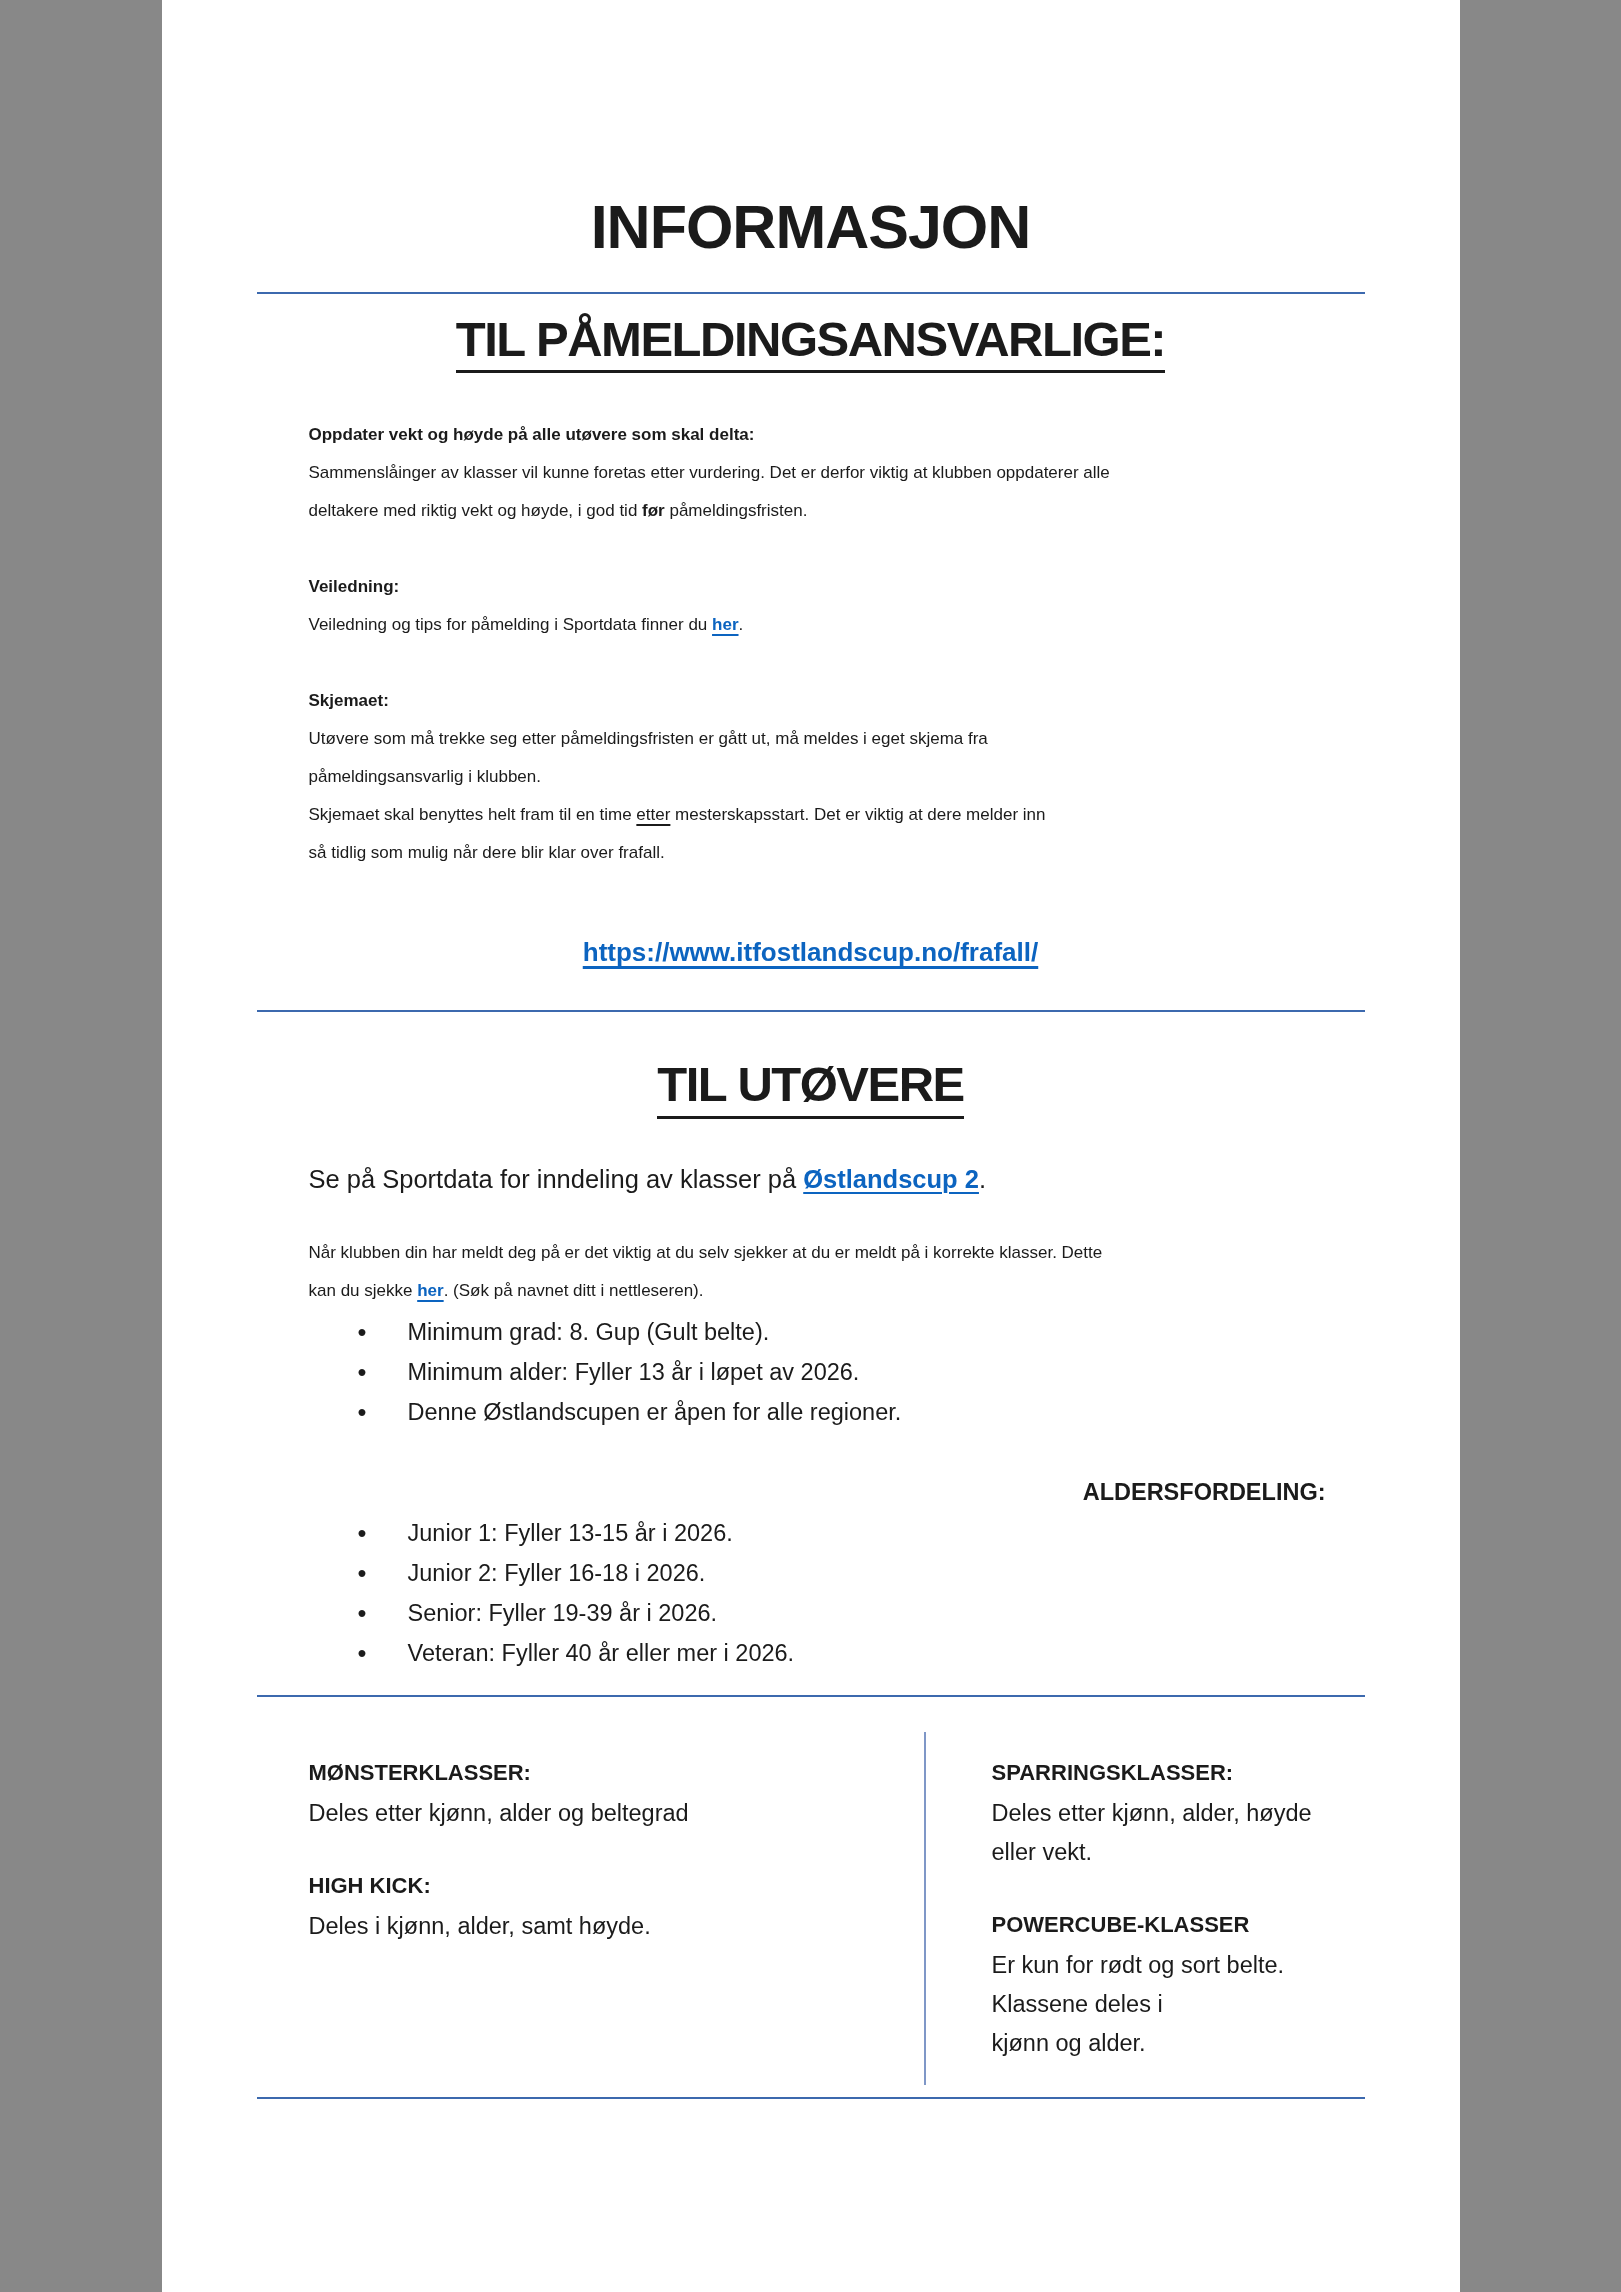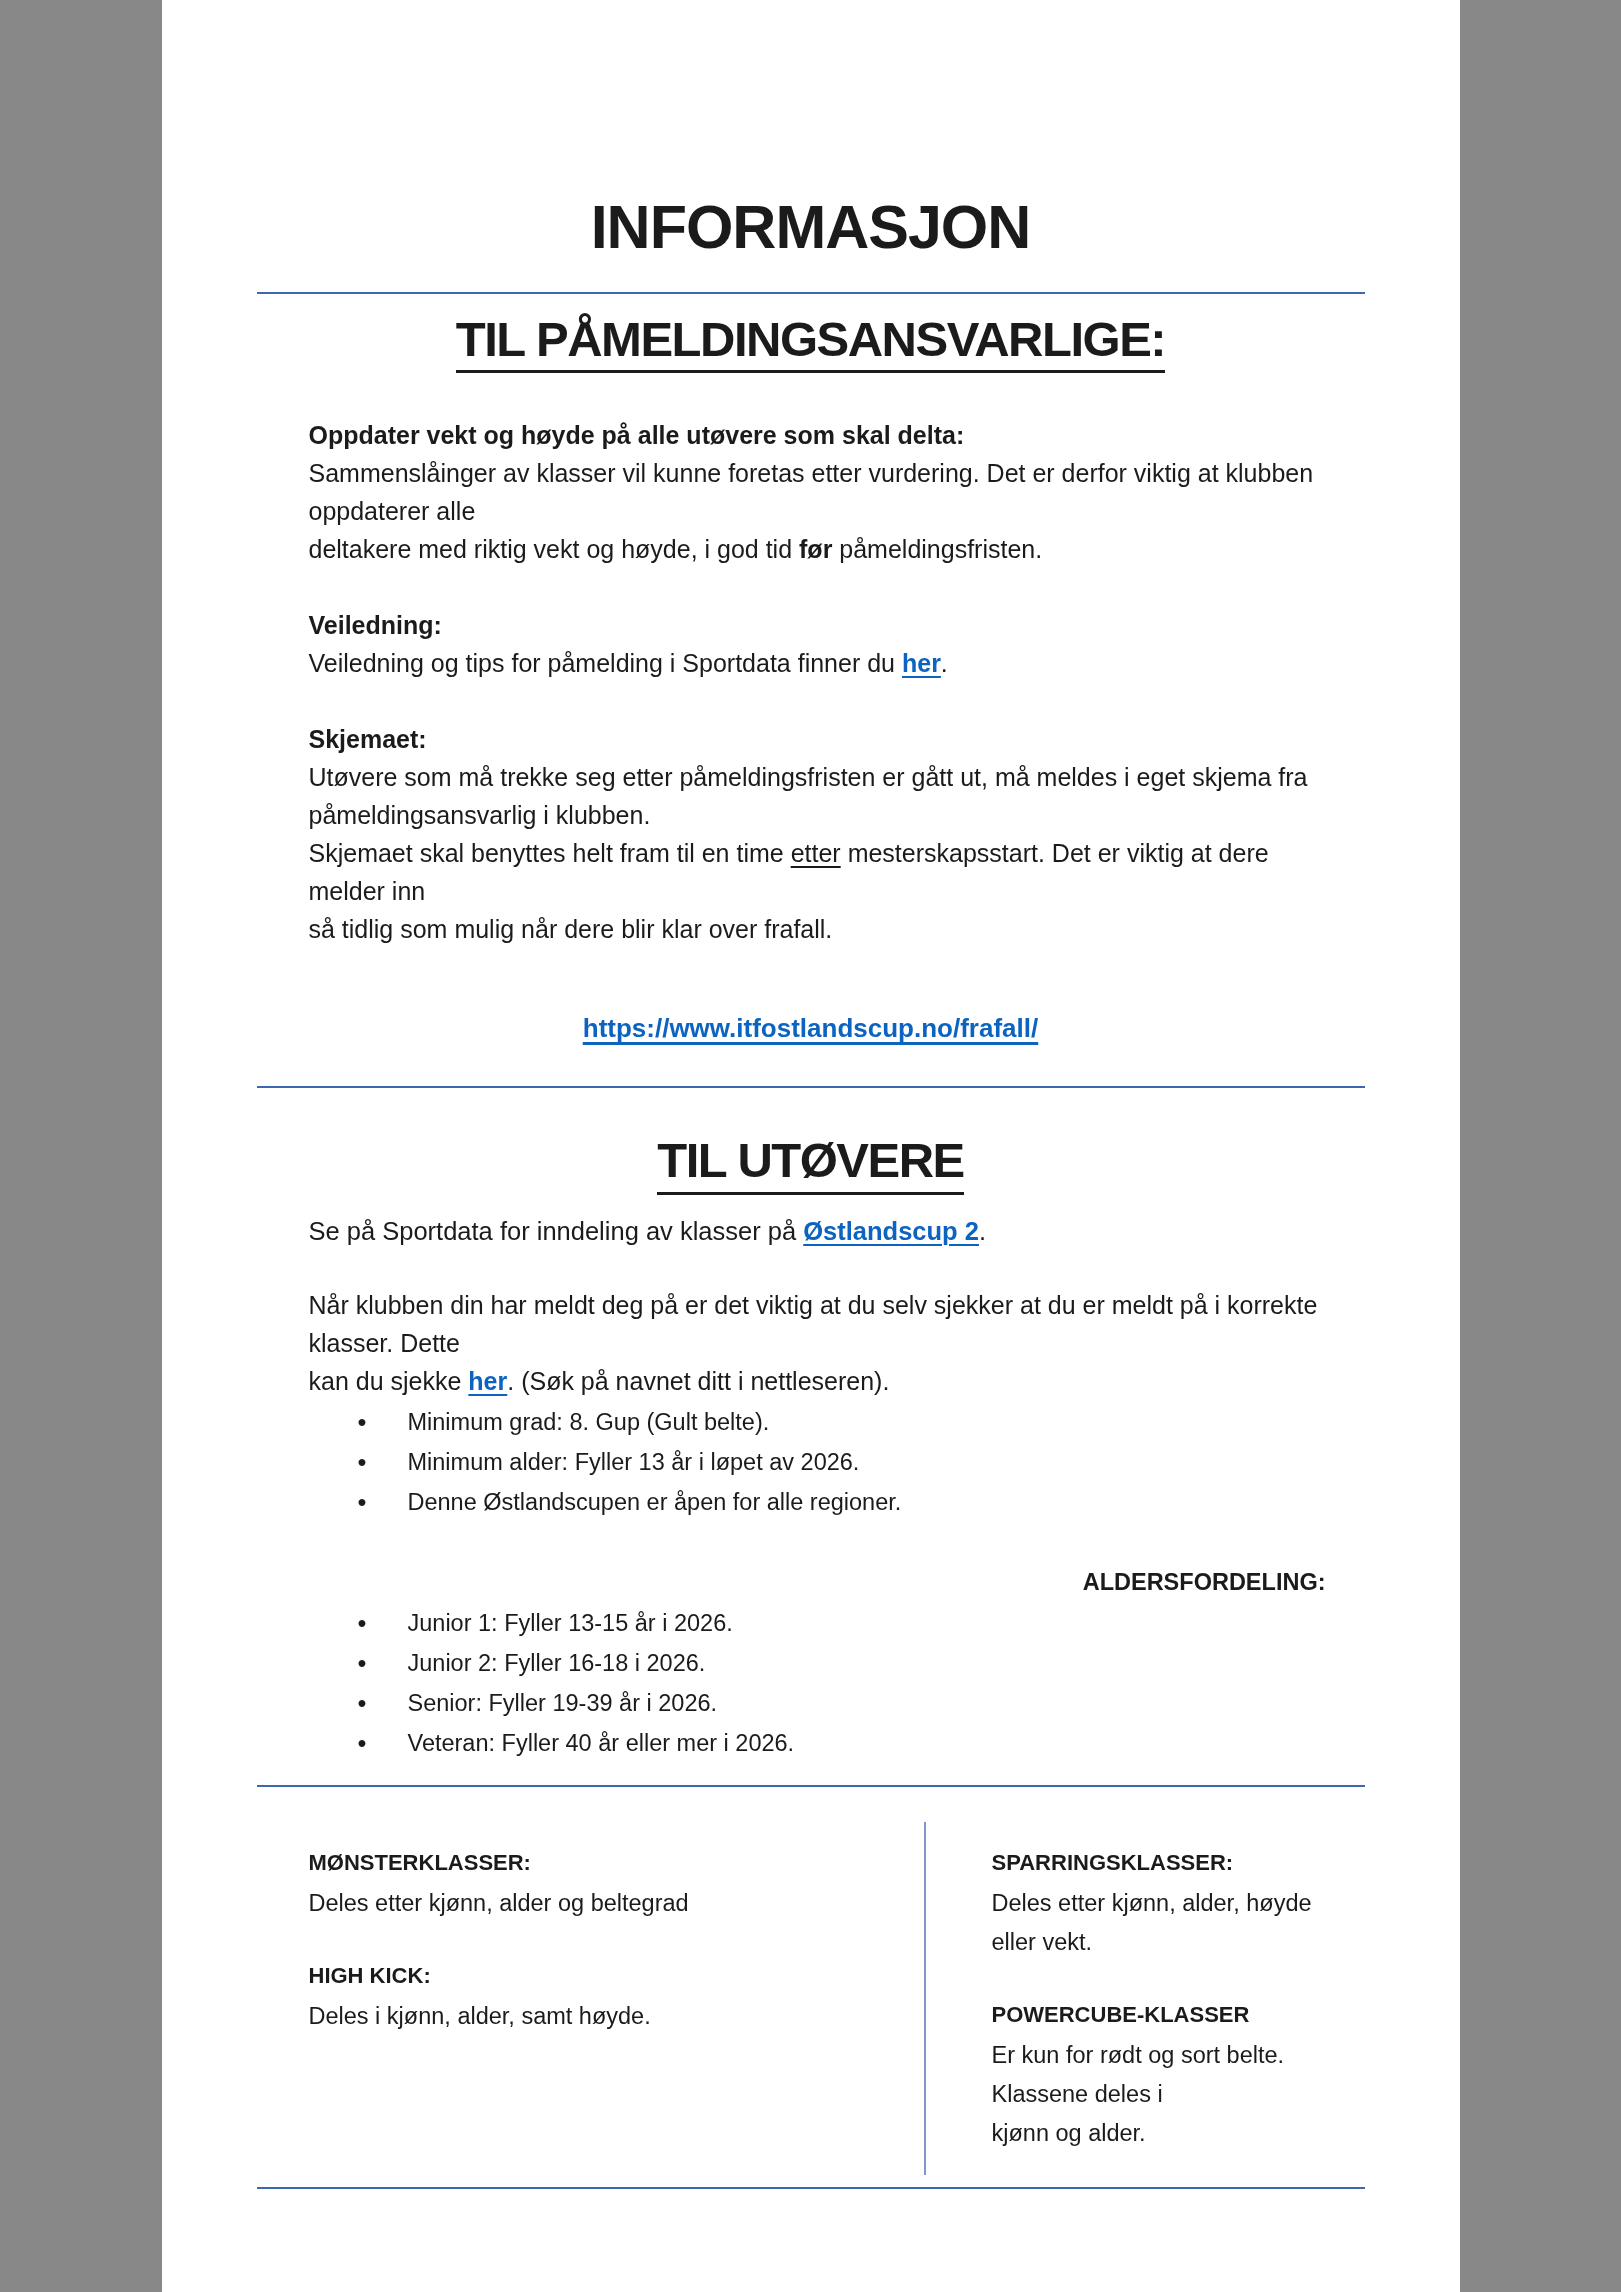--- a/index.html
+++ b/index.html
@@ -43,42 +43,42 @@
     display:inline-block;
     font-size:49px;
     font-weight:bold;
     letter-spacing:-1.5px;
     line-height:51px;
     padding-bottom:5.9px;
     border-bottom:3.9px solid var(--ink);
   }
 
   .body{padding-left:52px;padding-right:39px;}
-  .para{white-space:pre-wrap;font-size:25px;line-height:38px;}
+  .para{white-space:pre-wrap;font-size:17px;line-height:38px;}
   .lead{font-weight:bold;}
   .blk-m{margin-top:38px;}
   .blk-l{margin-top:43px;}
 
   .b{font-weight:bold;}
   .u{text-decoration:underline;text-decoration-thickness:2px;text-underline-offset:3.9px;}
   .lnk{color:var(--link);cursor:pointer;}
 
   .center-link{
     margin-top:61px;
     text-align:center;
     font-size:26px;
     line-height:38px;
   }
   .center-link a{
     color:var(--link);font-weight:bold;
     text-decoration:underline;text-decoration-thickness:2.5px;text-underline-offset:4.9px;
     cursor:pointer;
   }
 
-  .intro{margin-top:17px;font-size:25.5px;line-height:39px;}
+  .intro{margin-top:41px;font-size:25.5px;line-height:39px;}
   .check{margin-top:35px;}
 
   .list-heading{margin-top:43px;font-size:23.5px;line-height:38px;font-weight:bold;}
   .list-heading.alder{margin-top:41px;text-align:right;}
   ul.doc-list{list-style:none;margin:2px 0 0 0;padding:0;}
   ul.doc-list li{
     position:relative;
     padding-left:99px;
     font-size:23.5px;line-height:40px;
   }

